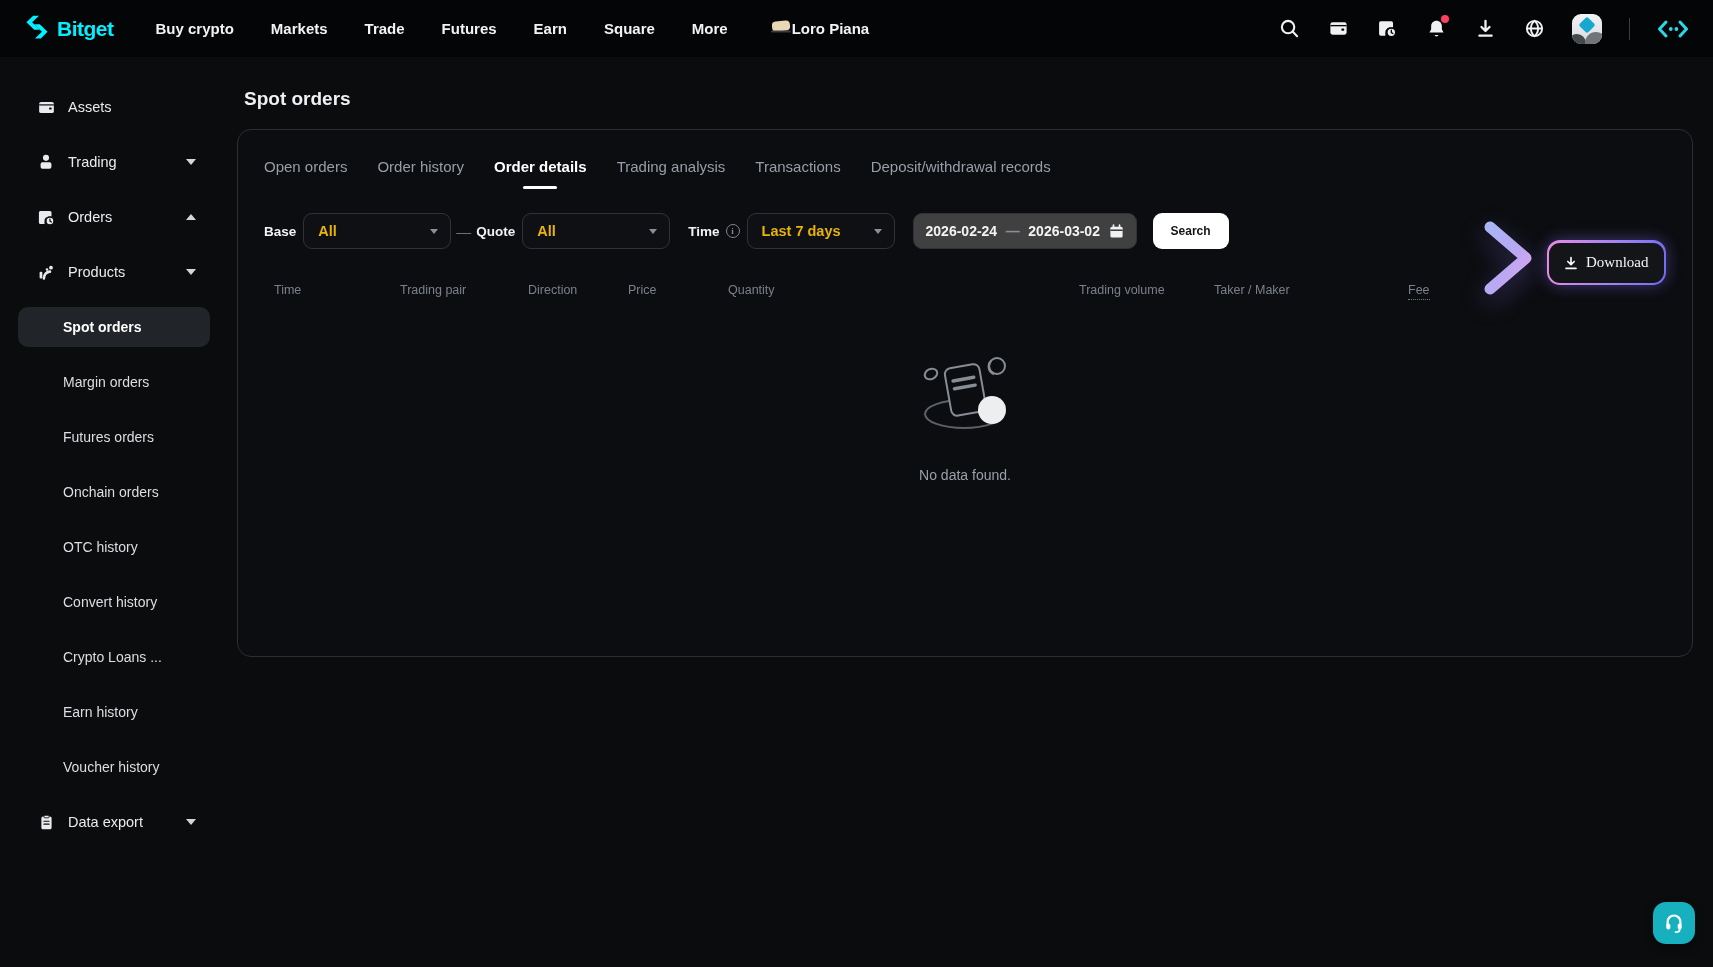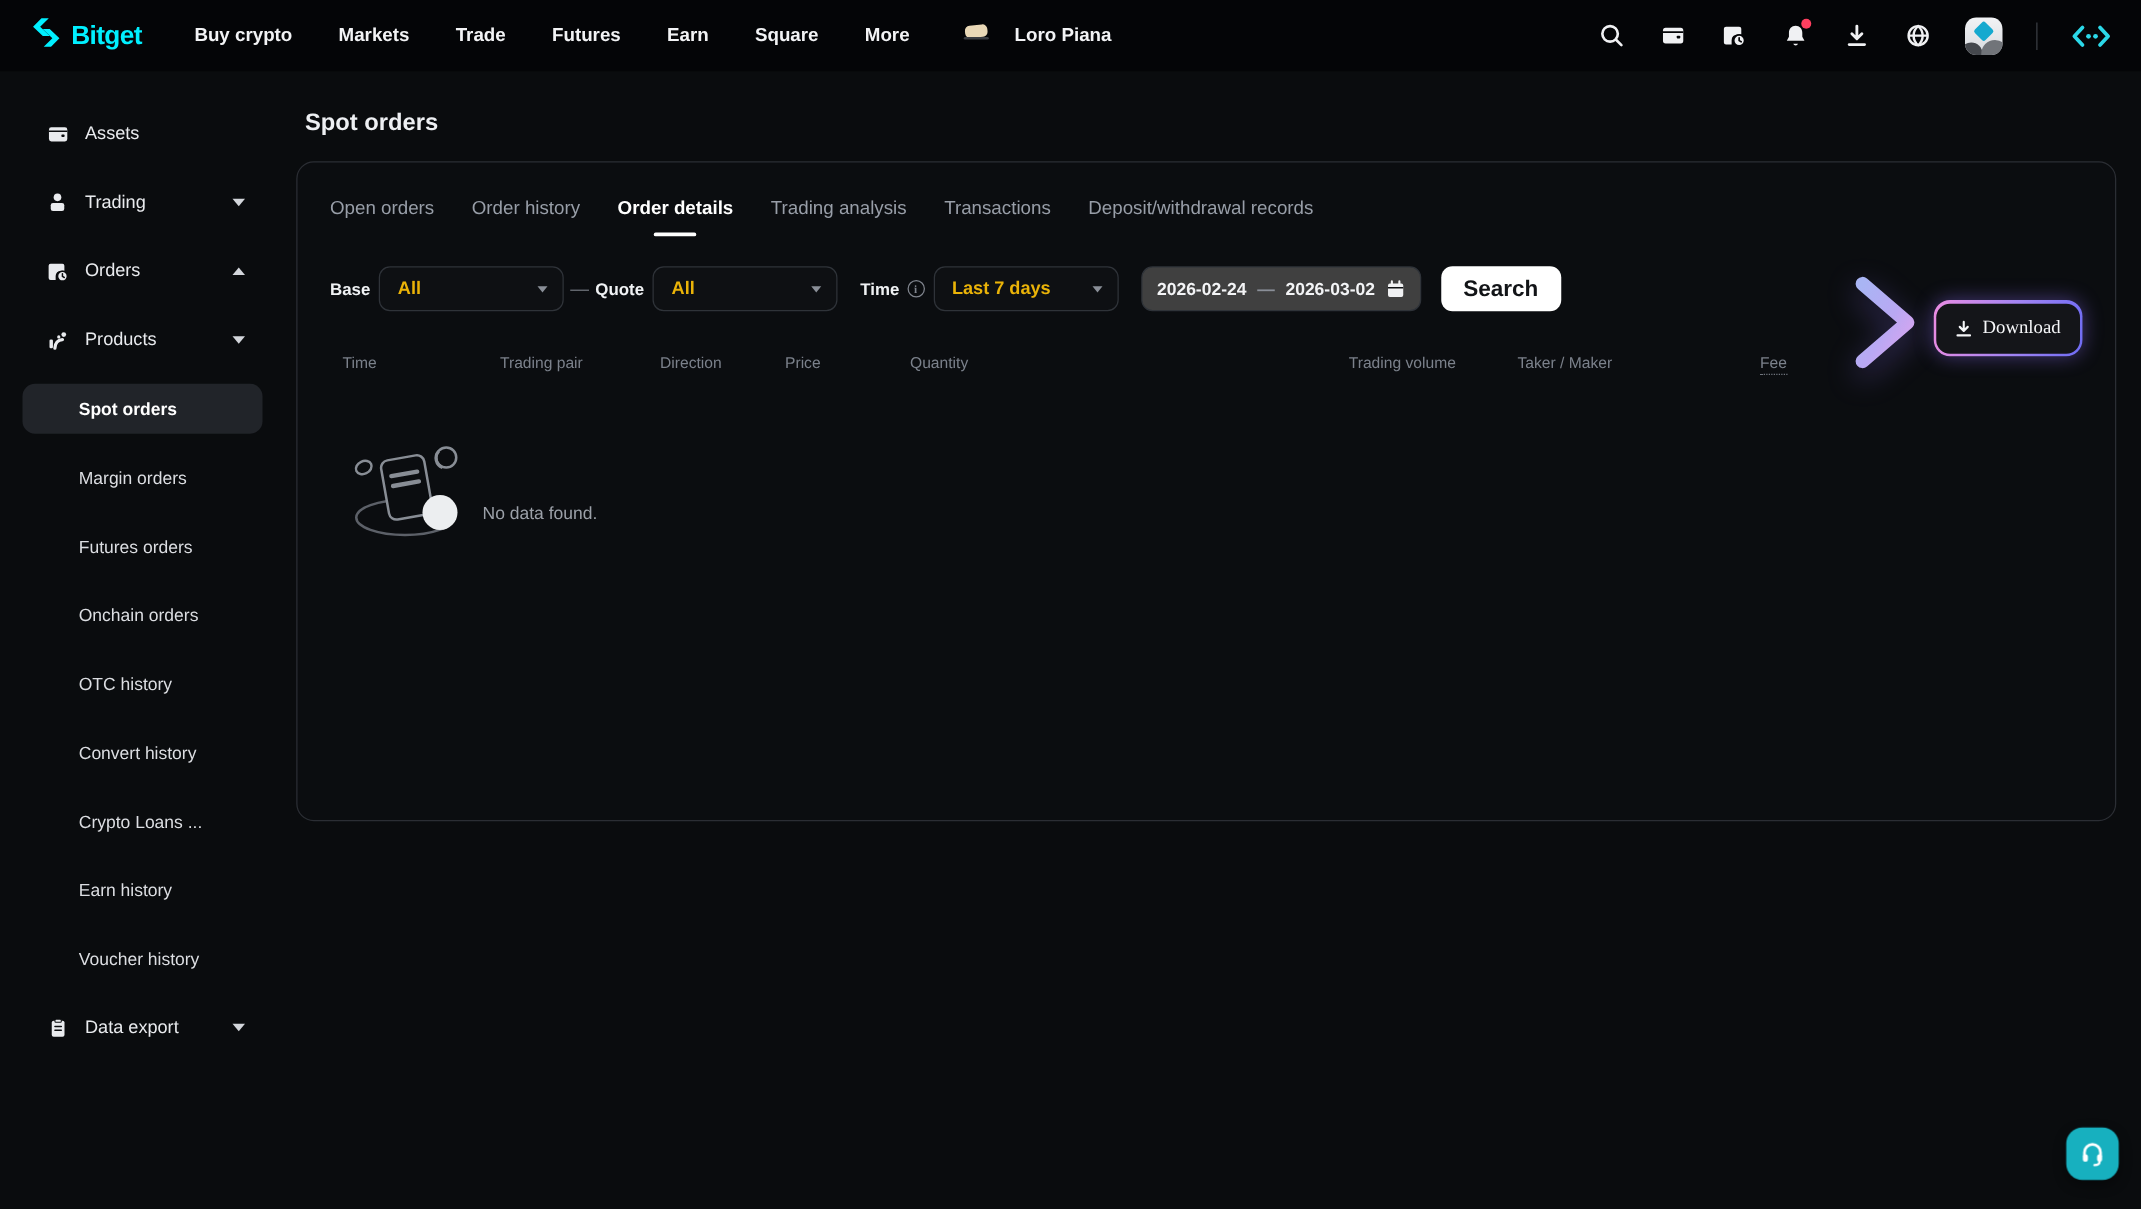--- a/index.html
+++ b/index.html
@@ -14,21 +14,21 @@
   
   .topnav {
     height:57px; background:#040507;
     display:flex; align-items:center;
     padding:0 24px;
   }
   .brand { display:flex; align-items:center; gap:7px; cursor:pointer; }
   .brand-text { color:#00f0ff; font-size:21px; font-weight:800; letter-spacing:-0.5px; }
   .nav-items { display:flex; align-items:center; gap:37px; margin-left:42px; }
   .nav-item { font-size:15px; font-weight:600; color:#f2f3f5; cursor:pointer; white-space:nowrap; }
-  .nav-profile { display:flex; align-items:center; gap:20px; margin-left:42px; cursor:pointer; }
+  .nav-profile { display:flex; align-items:center; gap:0; margin-left:42px; cursor:pointer; }
   .nav-profile .label { font-size:15px; font-weight:700; color:#f2f3f5; }
   .nav-right { margin-left:auto; display:flex; align-items:center; gap:27px; }
   .nav-icon { position:relative; width:22px; height:22px; display:flex; align-items:center; justify-content:center; cursor:pointer; }
   .nav-icon svg { display:block; }
   .noti-dot { position:absolute; top:-3px; right:-2px; width:8px; height:8px; border-radius:50%; background:#ff3f5f; }
   .avatar {
     width:30px; height:30px; border-radius:9px; overflow:hidden; position:relative;
     background:linear-gradient(180deg,#f2f3f5,#d8dade); cursor:pointer;
   }
   .avatar .diamond { position:absolute; left:9px; top:5px; width:12px; height:12px; background:#15a9cf; transform:rotate(45deg); border-radius:2px; }
@@ -92,21 +92,21 @@
   .fdash { color:#6d727a; font-size:15px; margin:0 5px; align-self:flex-end; padding-bottom:9px; }
   .gap18 { width:18px; }
   .daterange {
     width:224px; height:36px; border:1px solid #2f3339; border-radius:9px;
     background:#404040; display:flex; align-items:center; justify-content:space-between;
     padding:0 12px; font-size:14px; font-weight:600; color:#f3f4f6; cursor:pointer;
   }
   .daterange .sep { color:#8a8f98; }
   .search-btn {
     height:36px; padding:0 18px; margin-left:16px; border:none; border-radius:9px;
-    background:#ffffff; color:#121417; font-size:18px; font-weight:700;
+    background:#ffffff; color:#121417; font-size:12px; font-weight:700;
     font-family:"Liberation Sans", sans-serif; cursor:pointer;
   }
 
   
   .annot-arrow { position:absolute; right:146px; top:88px; filter:drop-shadow(0 8px 12px rgba(142,116,248,.35)); pointer-events:none; }
   .dl-wrap {
     position:absolute; right:26px; top:110px;
     padding:2.5px; border-radius:13px;
     background:linear-gradient(100deg,#ea8ce2 0%,#a184f3 55%,#6f6cf4 100%);
     box-shadow:0 0 16px rgba(139,108,246,.45);
@@ -121,21 +121,21 @@
   .thead {
     display:grid; margin-top:34px; padding-left:10px;
     grid-template-columns:126px 128px 100px 100px 351px 135px 194px 100px;
     font-size:12.5px; color:#7b818b;
   }
   .th { text-align:left; }
   .th.right { text-align:left; }
   .th .dotted { border-bottom:1px dotted #70757e; padding-bottom:2px; cursor:pointer; }
 
   
-  .empty { display:flex; align-items:center; margin-top:56px; }
+  .empty { display:flex; flex-direction:column; align-items:center; margin-top:56px; }
   .empty-caption { margin-top:30px; font-size:14px; color:#9ba0a8; }
 
   
   .support-btn {
     position:fixed; right:18px; bottom:23px; width:42px; height:42px;
     border-radius:13px; background:#17b0bf; display:flex; align-items:center; justify-content:center;
     cursor:pointer; box-shadow:0 4px 10px rgba(0,0,0,.4);
   }
 </style>
 </head>

